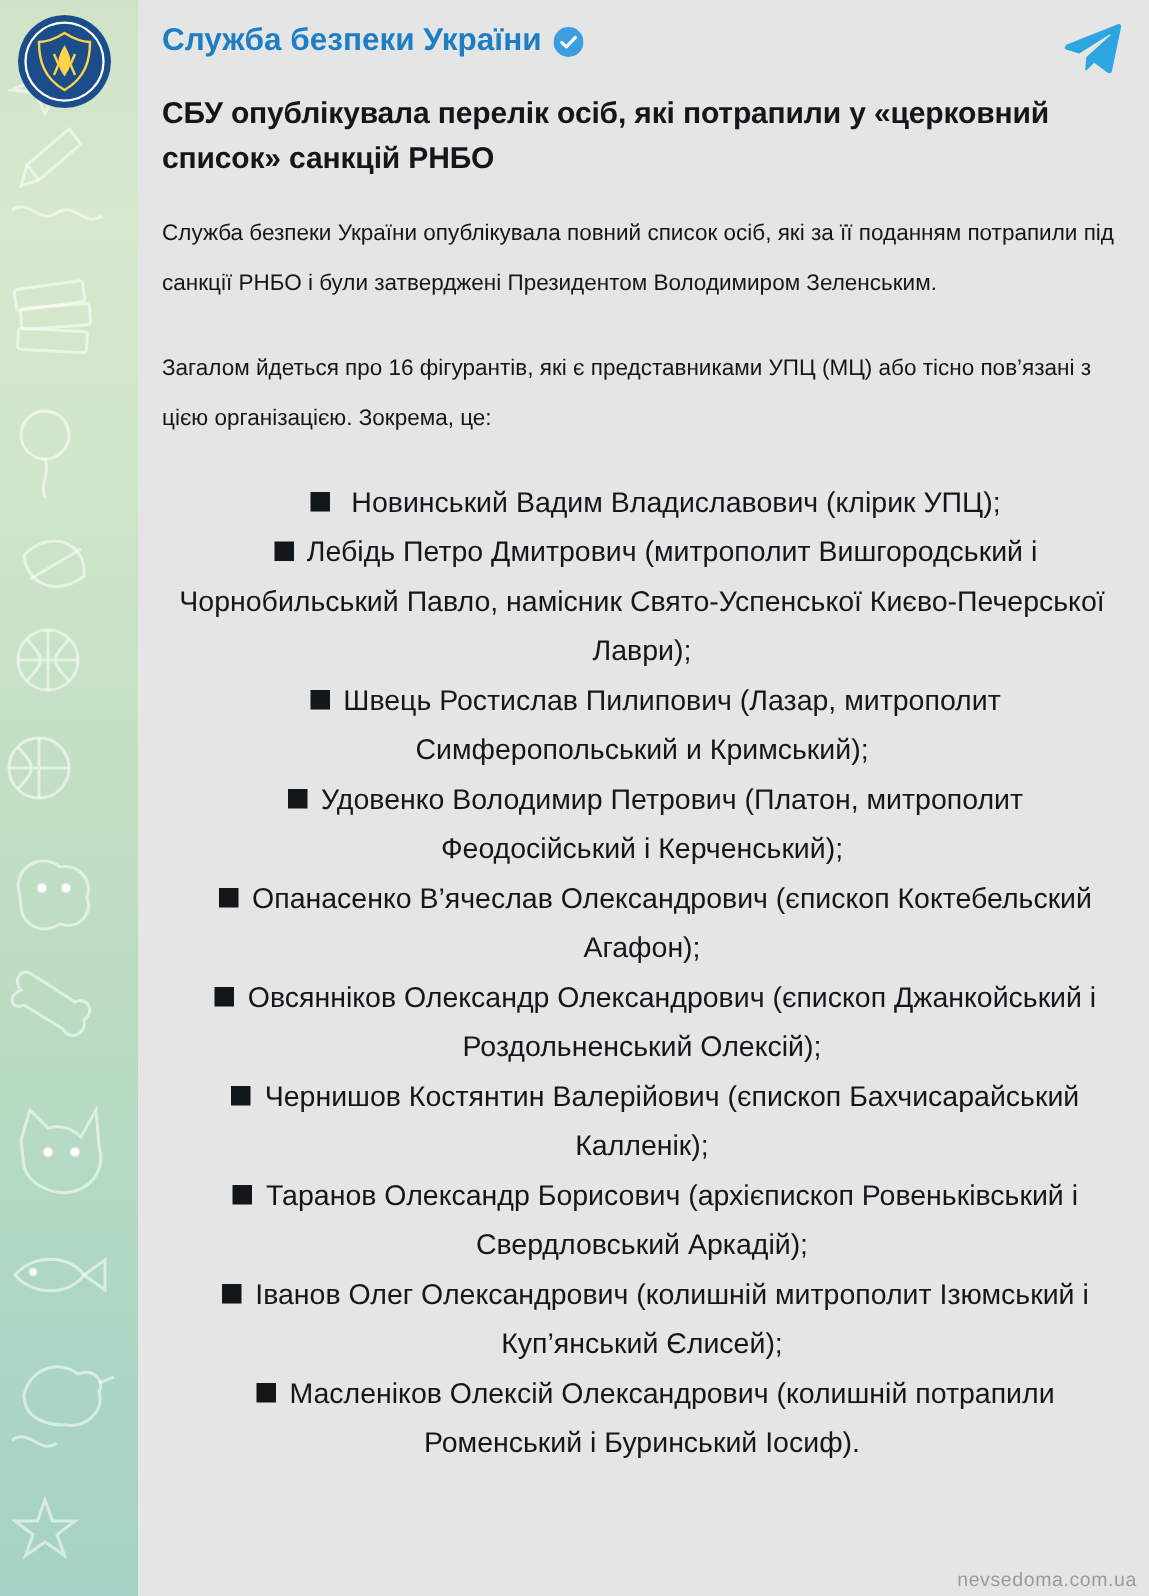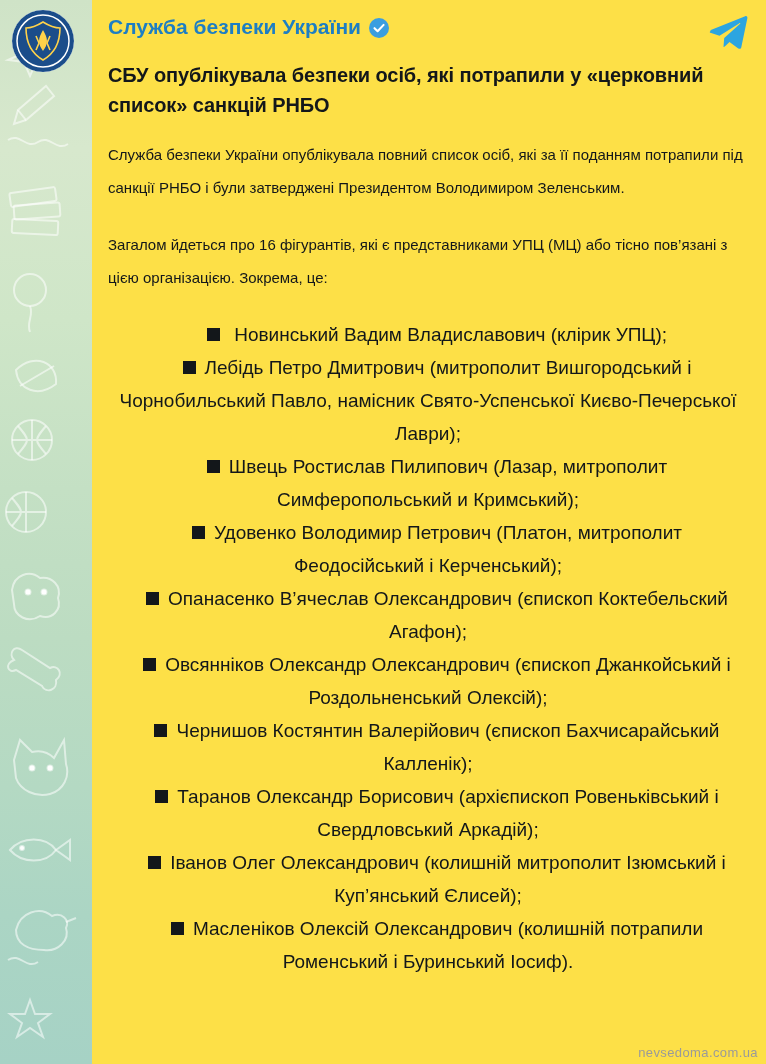--- a/index.html
+++ b/index.html
@@ -35,21 +35,21 @@
     left: 0;
     top: 0;
   }
   
   .message {
     position: absolute;
     left: 92px;
     top: 0;
     width: 674px;
     height: 1064px;
-    background: #fde047;
+    background: #e5e5e5;
     padding: 10px 18px 0 16px;
     box-sizing: border-box;
   }
   .msg-header {
     display: flex;
     align-items: flex-start;
     gap: 8px;
     margin: 4px 0 6px 0;
   }
   .channel-name {
@@ -201,21 +201,21 @@
           <path d="M5.5 10.2 L8.6 13.2 L14.6 6.9" stroke="#ffffff" stroke-width="2.1" fill="none" stroke-linecap="round" stroke-linejoin="round"></path>
         </svg>
       </span>
       <span class="telegram-icon">
         <svg width="40" height="36" viewBox="0 0 40 36" xmlns="http://www.w3.org/2000/svg">
           <path d="M1.6 16.4 L37.2 2.2 C38.6 1.7 39.8 2.6 39.3 4.5 L33.3 33.2 C32.9 34.9 31.8 35.3 30.3 34.4 L21.5 27.9 L17.3 32 C16.8 32.5 16.4 32.9 15.5 32.9 L16.2 24.1 L32.1 9.7 C32.8 9.1 32 8.8 31.1 9.4 L11.5 21.7 L3.1 19.1 C1.3 18.5 1.2 17.3 3.4 16.4 Z" fill="#2ca5e0"></path>
         </svg>
       </span>
     </div>
 
-    <div class="msg-title">СБУ опублікувала безпеки осіб, які потрапили у «церковний список» санкцій РНБО</div>
+    <div class="msg-title">СБУ опублікувала перелік осіб, які потрапили у «церковний список» санкцій РНБО</div>
 
     <p class="msg-para">Служба безпеки України опублікувала повний список осіб, які за її поданням  потрапили під санкції РНБО і були затверджені Президентом Володимиром Зеленським.</p>
     <p class="msg-para">Загалом йдеться про 16 фігурантів, які є представниками УПЦ (МЦ) або тісно пов’язані з цією організацією. Зокрема, це:</p>
 
     <ul class="msg-list">
       <li><span class="bullet"></span><span> Новинський Вадим Владиславович (клірик УПЦ);</span></li>
       <li><span class="bullet"></span><span>Лебідь Петро Дмитрович (митрополит Вишгородський і Чорнобильський Павло, намісник Свято-Успенської Києво-Печерської Лаври);</span></li>
       <li><span class="bullet"></span><span>Швець Ростислав Пилипович (Лазар, митрополит Симферопольський и Кримський);</span></li>
       <li><span class="bullet"></span><span>Удовенко Володимир Петрович (Платон, митрополит Феодосійський і Керченський);</span></li>
       <li><span class="bullet"></span><span>Опанасенко В’ячеслав Олександрович (єпископ Коктебельский Агафон);</span></li>

